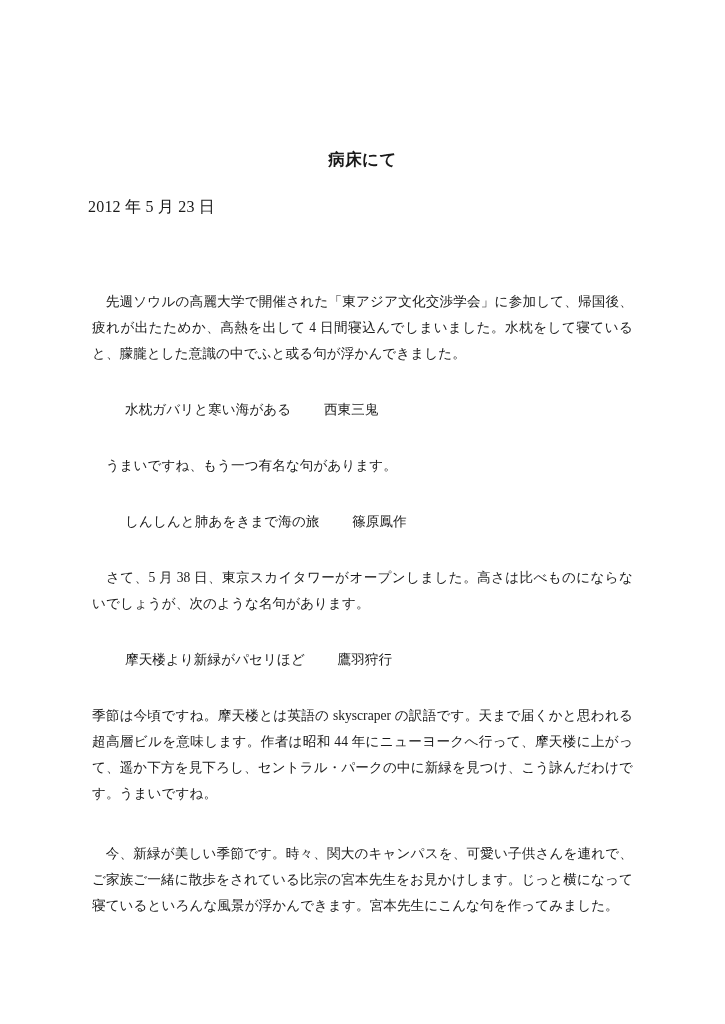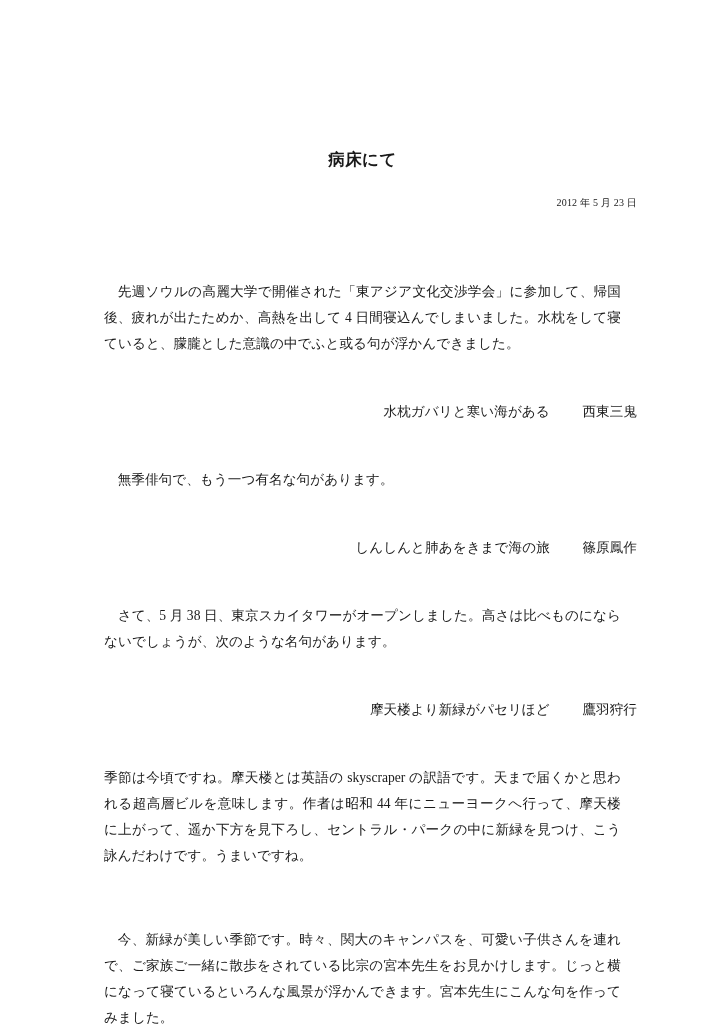--- a/index.html
+++ b/index.html
@@ -39,49 +39,48 @@
     font-weight: bold;
     text-align: center;
     letter-spacing: 0.4px;
     line-height: 1.4;
     margin: 0;
     padding: 0;
   }
 
   
   .doc-date {
-    text-align: right;
-    font-size: 10px;
+    text-align: left;
+    font-size: 16px;
     line-height: 1.4;
-    margin: 25px 0 1px 0;
+    margin: 25px 0 15px 0;
     letter-spacing: 0.2px;
   }
 
   
   .para {
     font-size: 13.6px;
     line-height: 26px;
     text-align: justify;
     text-justify: inter-character;
-    margin: 16px;
+    margin: 4px;
     letter-spacing: 0.05px;
   }
 
   .gap-lg { height: 52px; }
   .gap-md { height: 26px; }
 
   
   .haiku {
     font-size: 13.6px;
     line-height: 26px;
     margin: 0;
     padding-left: 37px;
     white-space: pre;
     letter-spacing: 0.05px;
-    text-align: right;
   }
 
   .haiku .author {
     padding-left: 2.4em;
   }
 
   .latin {
     font-family: "Liberation Serif", "DejaVu Serif", serif;
     font-weight: normal;
     letter-spacing: 0;
@@ -101,21 +100,21 @@
 
     <p class="para">　先週ソウルの高麗大学で開催された「東アジア文化交渉学会」に参加して、帰国後、疲れが出たためか、高熱を出して 4 日間寝込んでしまいました。水枕をして寝ていると、朦朧とした意識の中でふと或る句が浮かんできました。</p>
 
     <div class="gap-md"></div>
 
     <div class="haiku"><span>水枕ガバリと寒い海がある</span><span class="author">西東三鬼</span></div>
 
     <div class="gap-md"></div>
 
 
-    <p class="para">　無季俳句で、もう一つ有名な句があります。</p>
+    <p class="para">　うまいですね、もう一つ有名な句があります。</p>
 
     <div class="gap-md"></div>
 
     <div class="haiku"><span>しんしんと肺あをきまで海の旅</span><span class="author">篠原鳳作</span></div>
 
     <div class="gap-md"></div>
 
     <p class="para">　さて、5 月 38 日、東京スカイタワーがオープンしました。高さは比べものにならないでしょうが、次のような名句があります。</p>
 
     <div class="gap-md"></div>

